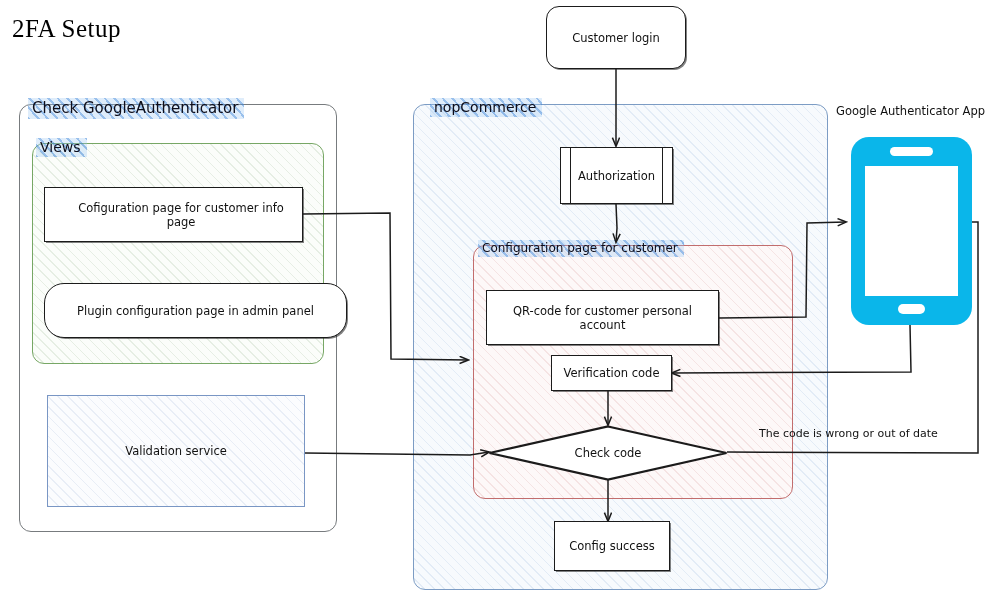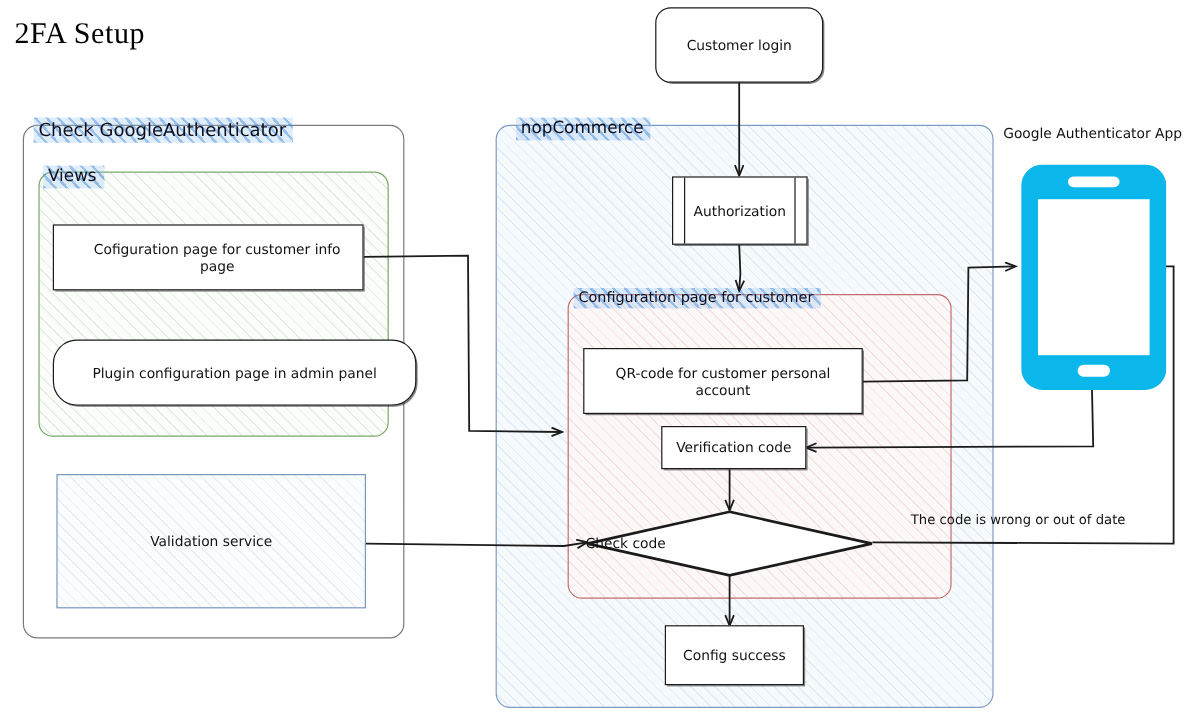--- a/index.html
+++ b/index.html
@@ -77,21 +77,21 @@
     background:
       repeating-linear-gradient(45deg, rgba(120,150,200,.14) 0 1px, rgba(0,0,0,0) 1px 7px),
       #fbfcfe;
   }
 
   
   .diamond-wrap{position:absolute;}
   .diamond-wrap svg{display:block;overflow:visible;}
   .diamond-label{
     position:absolute;left:0;right:0;top:50%;transform:translateY(-50%);
-    text-align:left;font-size:11.5px;color:#111;
+    text-align:center;font-size:11.5px;color:#111;
     font-family:"DejaVu Sans",sans-serif;pointer-events:none;
   }
   .phone-label{
     position:absolute;text-align:left;font-size:11.5px;line-height:15px;
     color:#111;font-family:"DejaVu Sans",sans-serif;
   }
 
   
   .edge-label{
     position:absolute;white-space:nowrap;font-size:11px;color:#111;

